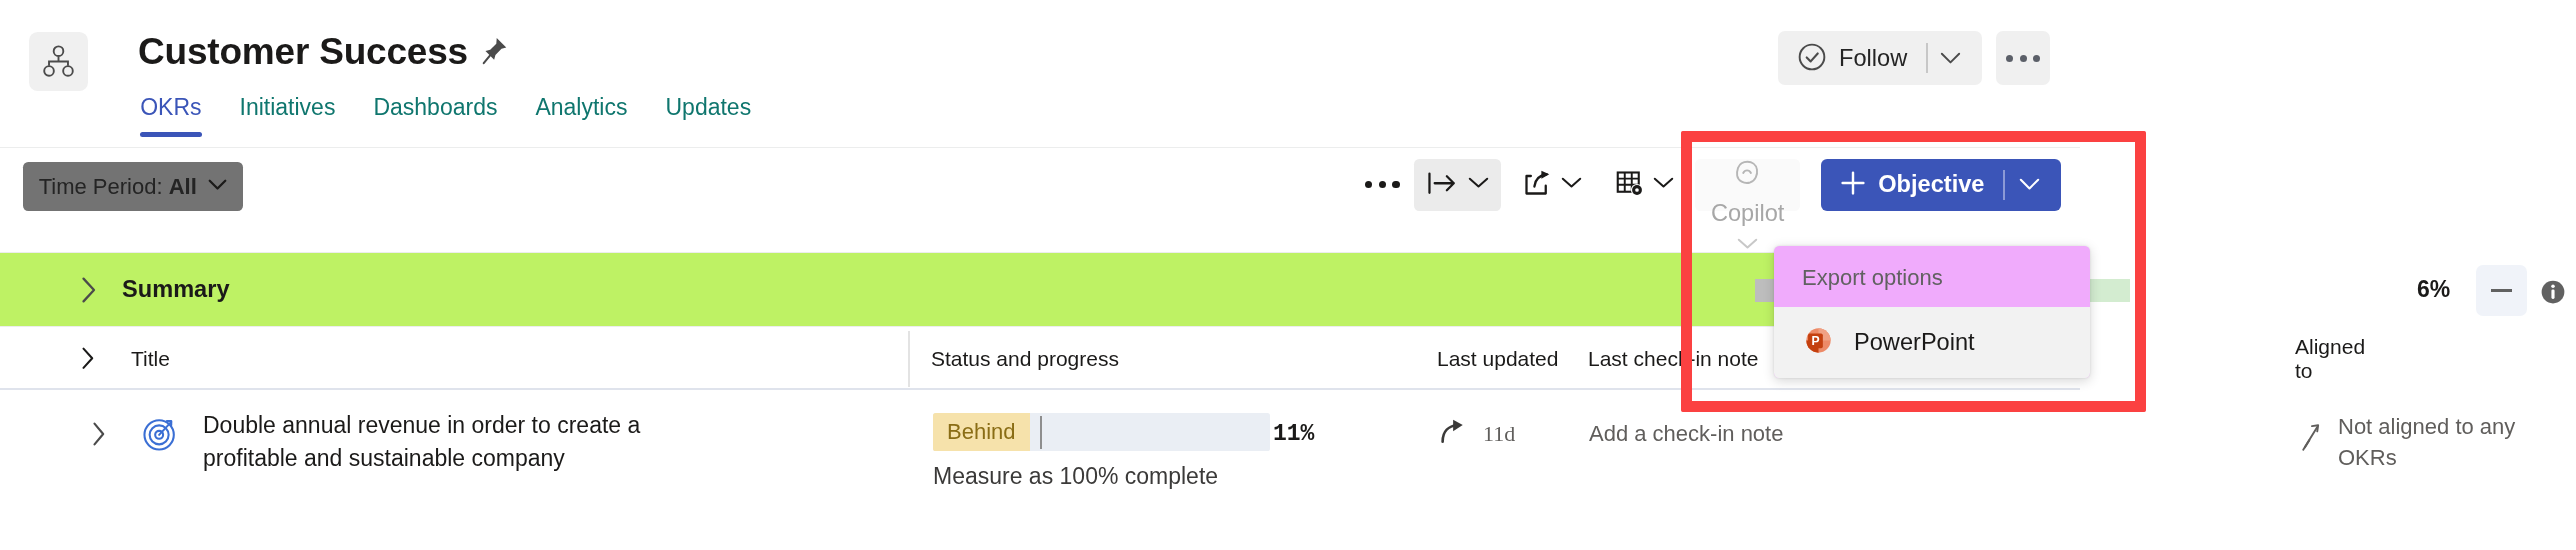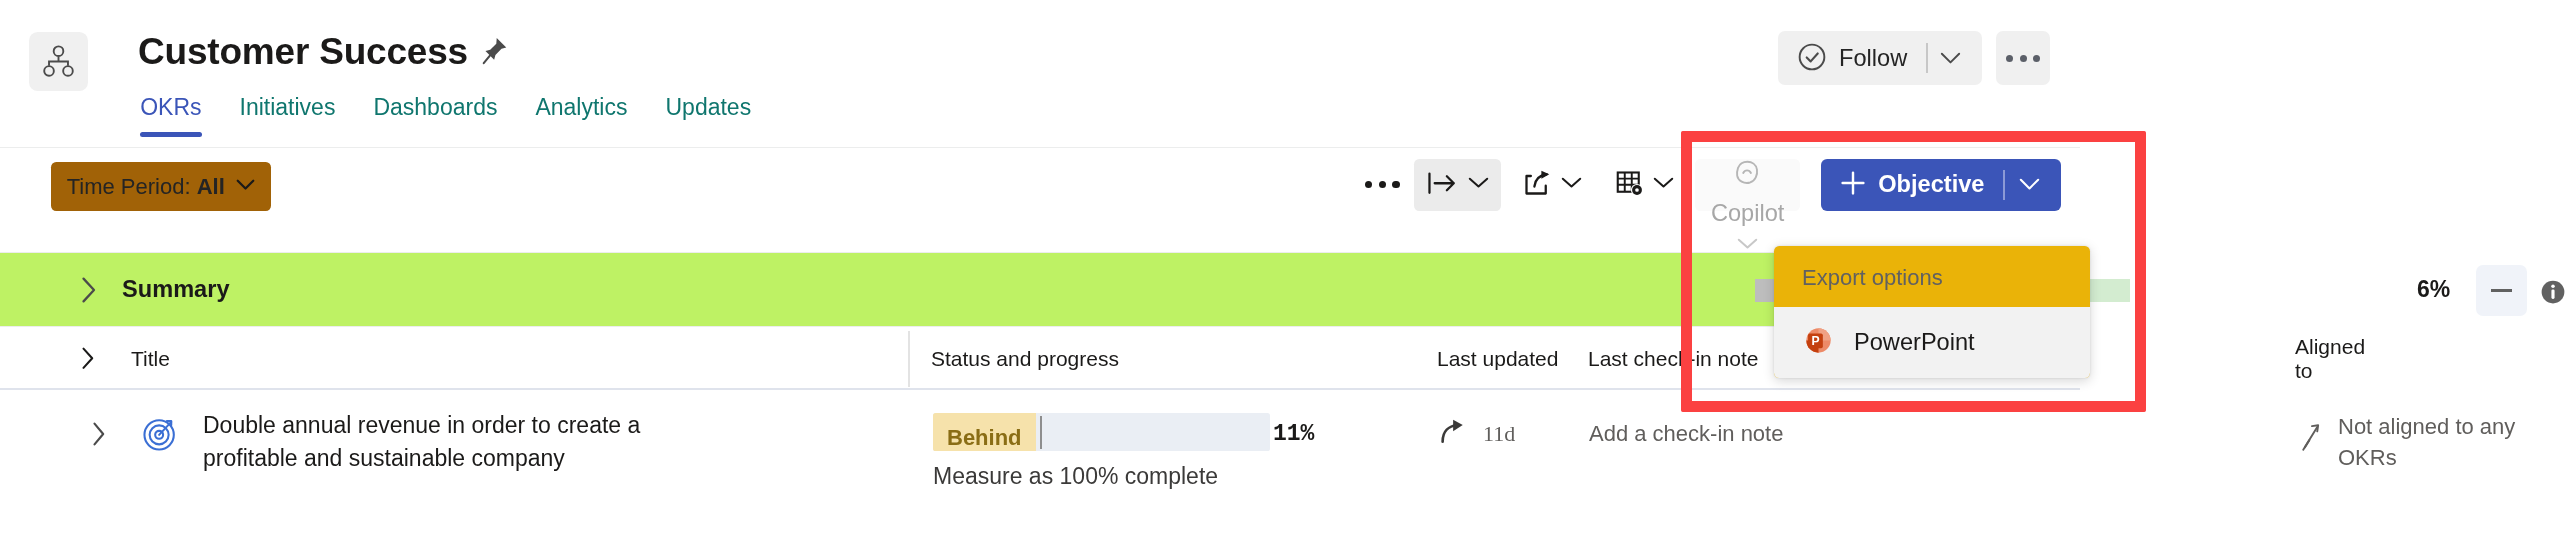--- a/index.html
+++ b/index.html
@@ -65,22 +65,22 @@
   }
   .dots { display: flex; gap: 6.1px; }
   .dots i { width: 7px; height: 7px; background: #5b5f68; border-radius: 50%; display: block; }
 
   
   .toolbar {
     position: relative; height: 77px; background: #fff;
   }
   .time-period {
     position: absolute; left: 23px; top: 14px;
-    height: 49px; background: #a16207; border-radius: 5.2px; border: none;
-    display: flex; align-items: center; padding: 0 15.7px; gap: 11px; cursor: pointer; margin-left: 28px;
+    height: 49px; background: #737373; border-radius: 5.2px; border: none;
+    display: flex; align-items: center; padding: 0 15.7px; gap: 11px; cursor: pointer;
   }
   .tp-label { font-size: 22px; color: #242424; }
   .tp-label b { font-weight: 700; }
 
   .toolbar-right {
     position: absolute; right: 19px; top: 10.5px;
     display: flex; align-items: center; gap: 0;
   }
   .tb-dots {
     width: 49px; height: 49px; display: flex; align-items: center; justify-content: center;
@@ -152,35 +152,35 @@
   .target-icon { position: absolute; left: 141px; top: 24.5px; }
   .row-title {
     position: absolute; left: 203px; top: 19px; width: 524px;
     font-size: 23px; color: #1b1a19; line-height: 1.42;
   }
   .status-wrap { position: absolute; left: 933px; top: 23px; }
   .status-track {
     position: relative; width: 337px; height: 38px; background: #eaeef4;
     border-radius: 2.6px; overflow: hidden; display: flex; align-items: stretch;
   }
-  .status-fill { background: #f6e2ab; display: flex; align-items: flex-end; padding: 0 14px; font-weight: bold; }
+  .status-fill { background: #f6e2ab; display: flex; align-items: center; padding: 0 14px; }
   .status-text { font-size: 22px; color: #8a6d15; }
   .status-marker { position: absolute; left: 107px; top: 2.6px; width: 1.7px; height: 33px; background: #8e8e8e; }
   .measure-note { position: absolute; left: 933px; top: 73px; font-size: 23px; color: #3b3a39; text-align: right; }
   .row-pct { position: absolute; left: 1273px; top: 31px; font-size: 23px; font-weight: 700; color: #1b1a19; font-family: Liberation Mono, monospace; }
   .updated-icon { position: absolute; left: 1439px; top: 28px; }
   .updated-text { position: absolute; left: 1483px; top: 31px; font-size: 22px; color: #605e5c; font-family: Liberation Serif, serif; }
   .checkin-note { position: absolute; left: 1589px; top: 31px; font-size: 22px; color: #605e5c; cursor: pointer; }
   .align-icon { position: absolute; left: 2298px; top: 30px; }
   .aligned-text { position: absolute; left: 2338px; top: 21px; width: 218px; font-size: 22px; color: #605e5c; line-height: 1.42; }
 
   
   .export-menu {
     position: absolute; left: 1774px; top: 246px; width: 316px;
-    background: #eab308; border-radius: 5.2px;
+    background: #f0abfc; border-radius: 5.2px;
     box-shadow: 0 2.6px 12.2px rgba(0,0,0,0.16), 0 0 2.6px rgba(0,0,0,0.10);
     z-index: 40; overflow: hidden;
   }
   .export-header { padding: 19px 28px 15.7px 28px; font-size: 22px; color: #616161; }
   .export-item {
     display: flex; align-items: center; gap: 19px; padding: 17.5px 28px;
     background: #f2f2f2; cursor: pointer;
   }
   .export-item-label { font-size: 23.6px; color: #1b1a19; }
 

